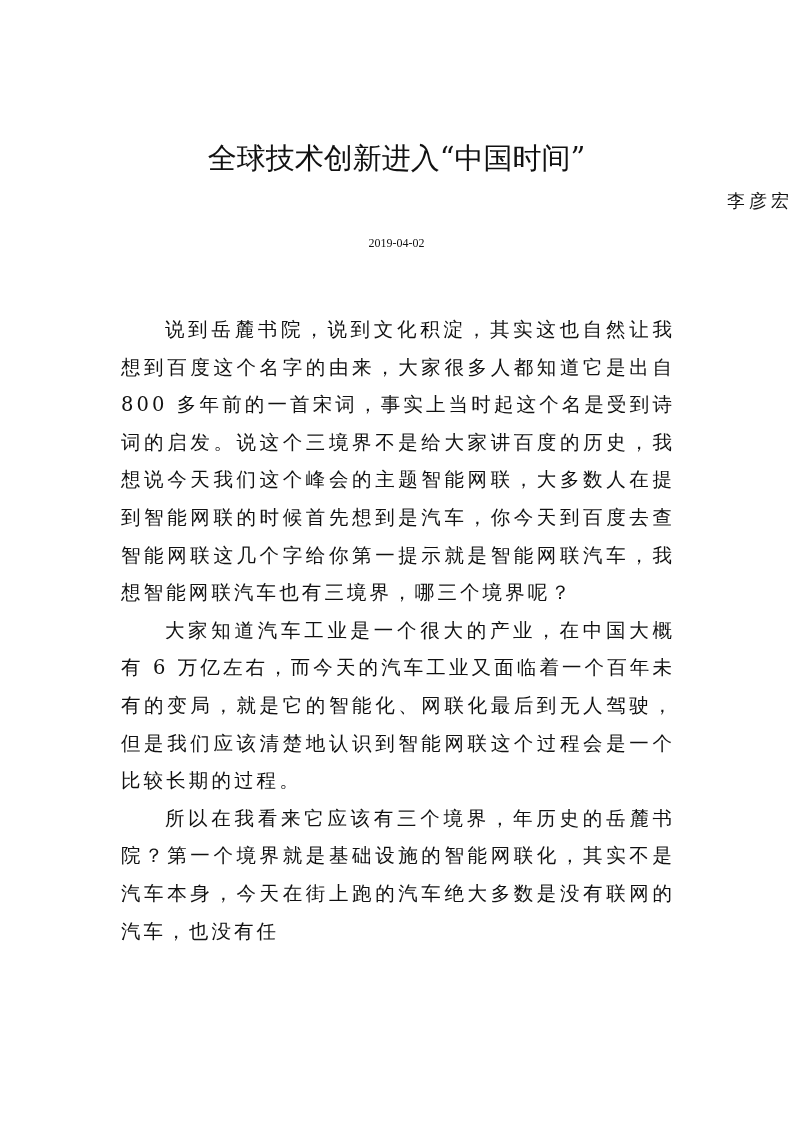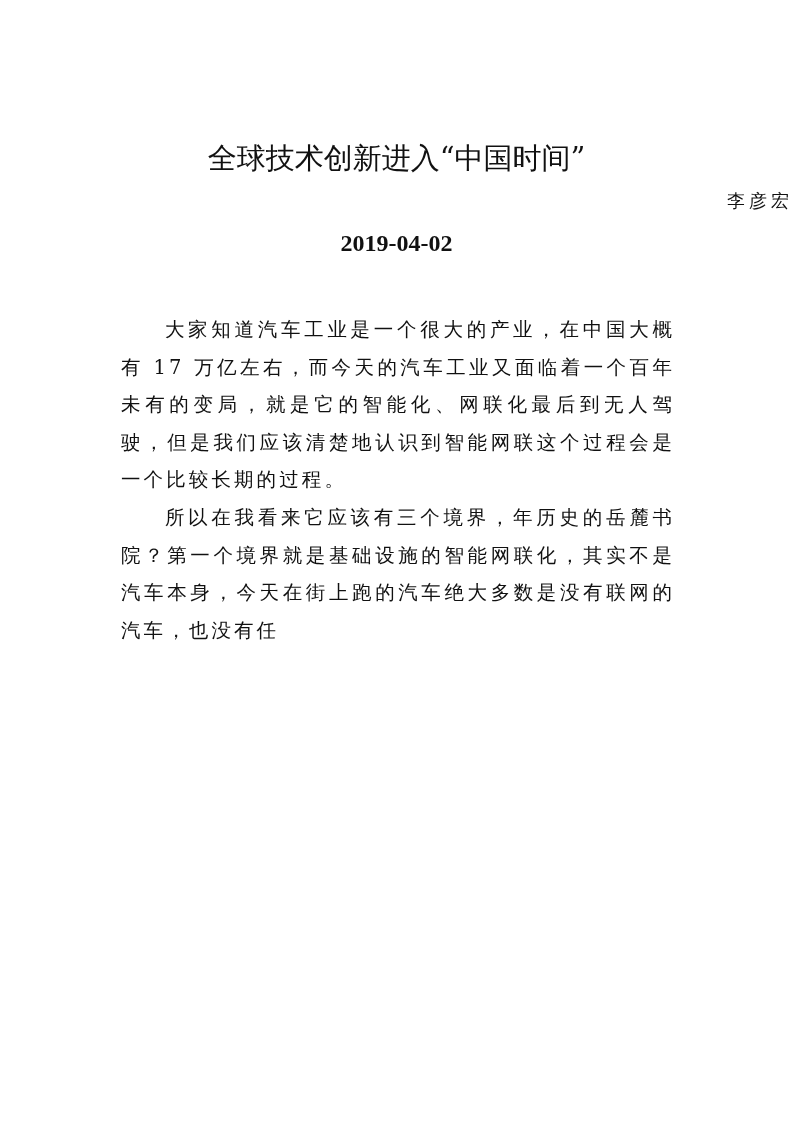--- a/index.html
+++ b/index.html
@@ -44,23 +44,22 @@
       line-height: 26px;
       letter-spacing: 4px;
     }
     .date {
       position: absolute;
       top: 230px;
       left: 0;
       width: 793px;
       text-align: center;
       font-family: "Liberation Serif", serif;
-      font-size: 24px;
+      font-size: 12px;
       line-height: 26px;
-      font-weight: bold;
     }
     .body-text {
       position: absolute;
       top: 311px;
       left: 121px;
       width: 554px;
     }
     .para {
       margin: 0;
       font-size: 19.5px;
@@ -72,16 +71,17 @@
   </style>
 </head>
 <body>
 
 <div class="page">
   <h1 class="title">全球技术创新进入“中国时间”</h1>
   <div class="author">李彦宏</div>
   <div class="date">2019-04-02</div>
 
   <div class="body-text">
-    <p class="para">大家知道汽车工业是一个很大的产业，在中国大概有 17 万亿左右，而今天的汽车工业又面临着一个百年未有的变局，就是它的智能化、网联化最后到无人驾驶，但是我们应该清楚地认识到智能网联这个过程会是一个比较长期的过程。</p>
+    <p class="para">说到岳麓书院，说到文化积淀，其实这也自然让我想到百度这个名字的由来，大家很多人都知道它是出自 800 多年前的一首宋词，事实上当时起这个名是受到诗词的启发。说这个三境界不是给大家讲百度的历史，我想说今天我们这个峰会的主题智能网联，大多数人在提到智能网联的时候首先想到是汽车，你今天到百度去查智能网联这几个字给你第一提示就是智能网联汽车，我想智能网联汽车也有三境界，哪三个境界呢？</p>
+    <p class="para">大家知道汽车工业是一个很大的产业，在中国大概有 6 万亿左右，而今天的汽车工业又面临着一个百年未有的变局，就是它的智能化、网联化最后到无人驾驶，但是我们应该清楚地认识到智能网联这个过程会是一个比较长期的过程。</p>
     <p class="para">所以在我看来它应该有三个境界，年历史的岳麓书院？第一个境界就是基础设施的智能网联化，其实不是汽车本身，今天在街上跑的汽车绝大多数是没有联网的汽车，也没有任</p>
   </div>
 </div>
 
 </body></html>

